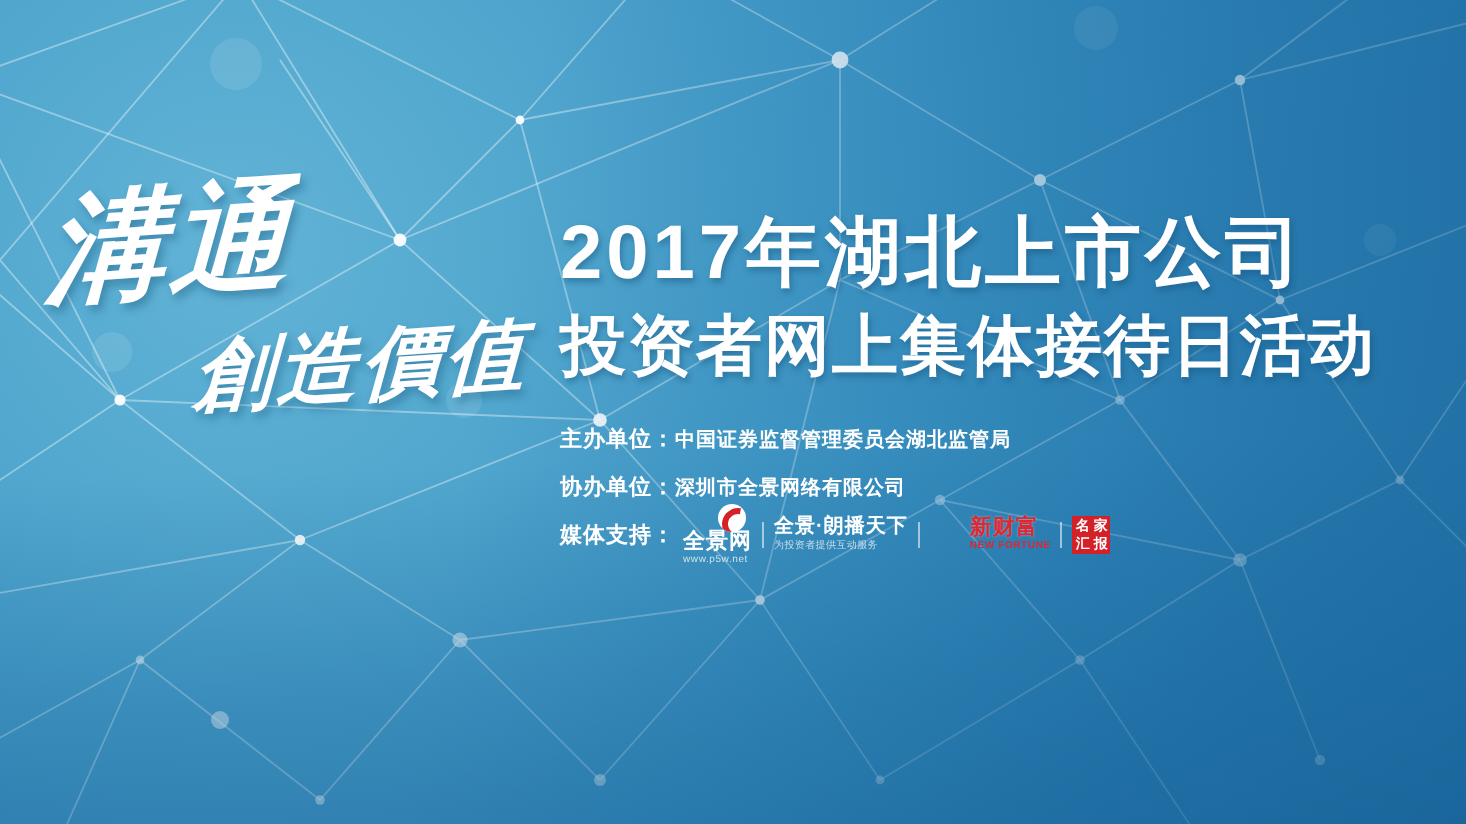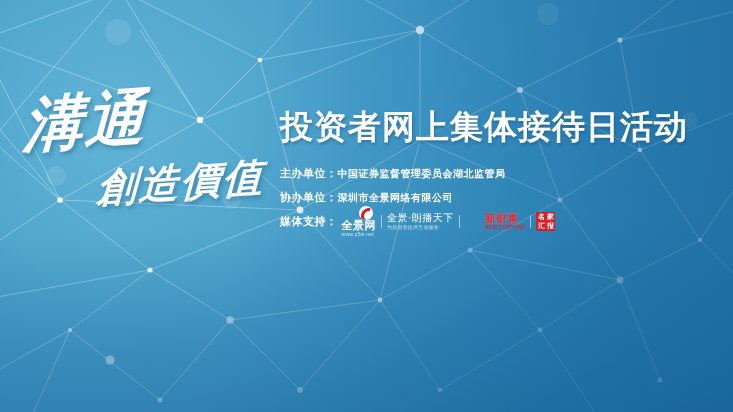--- a/index.html
+++ b/index.html
@@ -170,21 +170,21 @@
   .p5w-en {
     color: rgba(255,255,255,0.75);
     font-size: 5px;
     letter-spacing: 0.3px;
     margin-top: 1px;
   }
   .logo-slogan { display: flex; flex-direction: column; line-height: 1; }
   .slogan-main {
     color: #ffffff;
     font-size: 10px;
-    font-weight: 400;
+    font-weight: 700;
     letter-spacing: 0.5px;
   }
   .slogan-sub {
     color: rgba(255,255,255,0.70);
     font-size: 5px;
     letter-spacing: 0.2px;
     margin-top: 2px;
   }
   .logo-nf { display: flex; flex-direction: column; line-height: 1; padding-left: 20px; }
   .nf-cn {
@@ -310,20 +310,21 @@
   <div class="bg-tint-right"></div>
   <div class="bg-tint-bottom"></div>
 
   <div class="calligraphy">
     <div class="calli-line calli-top">溝通</div>
     <div class="calli-line calli-bottom">創造價值</div>
   </div>
 
   <div class="content">
 
+    <div class="title-1">2017年湖北上市公司</div>
     <div class="title-2">投资者网上集体接待日活动</div>
 
     <div class="meta">
 
       <div class="meta-row">
         <span class="meta-label">主办单位：</span>
         <span class="meta-value">中国证券监督管理委员会湖北监管局</span>
       </div>
 
       <div class="meta-row">

